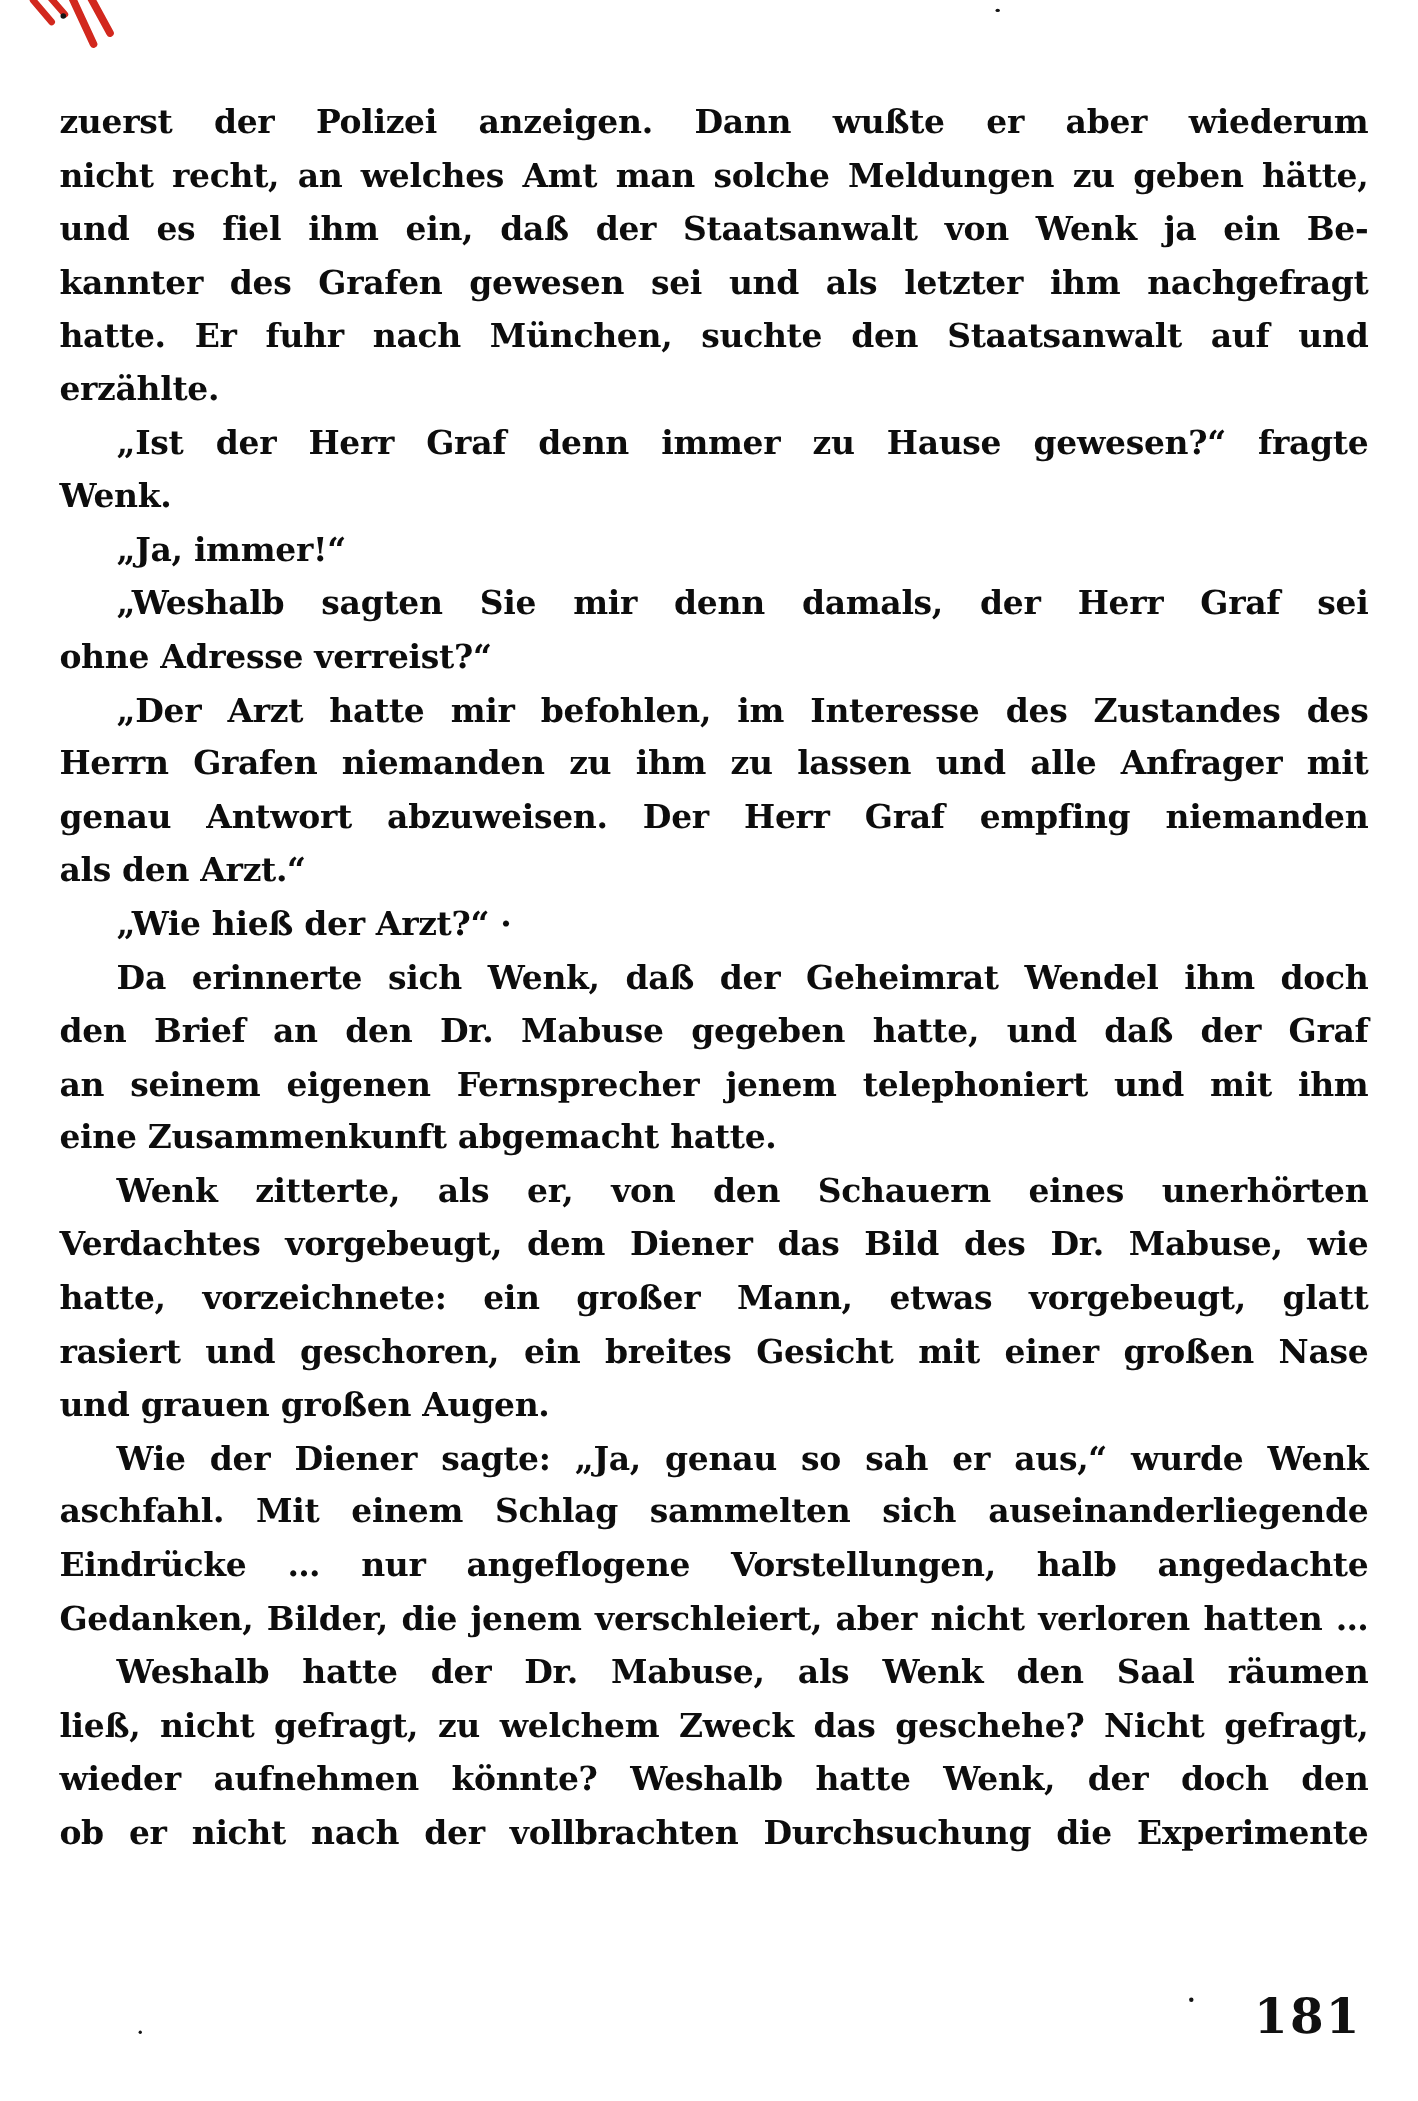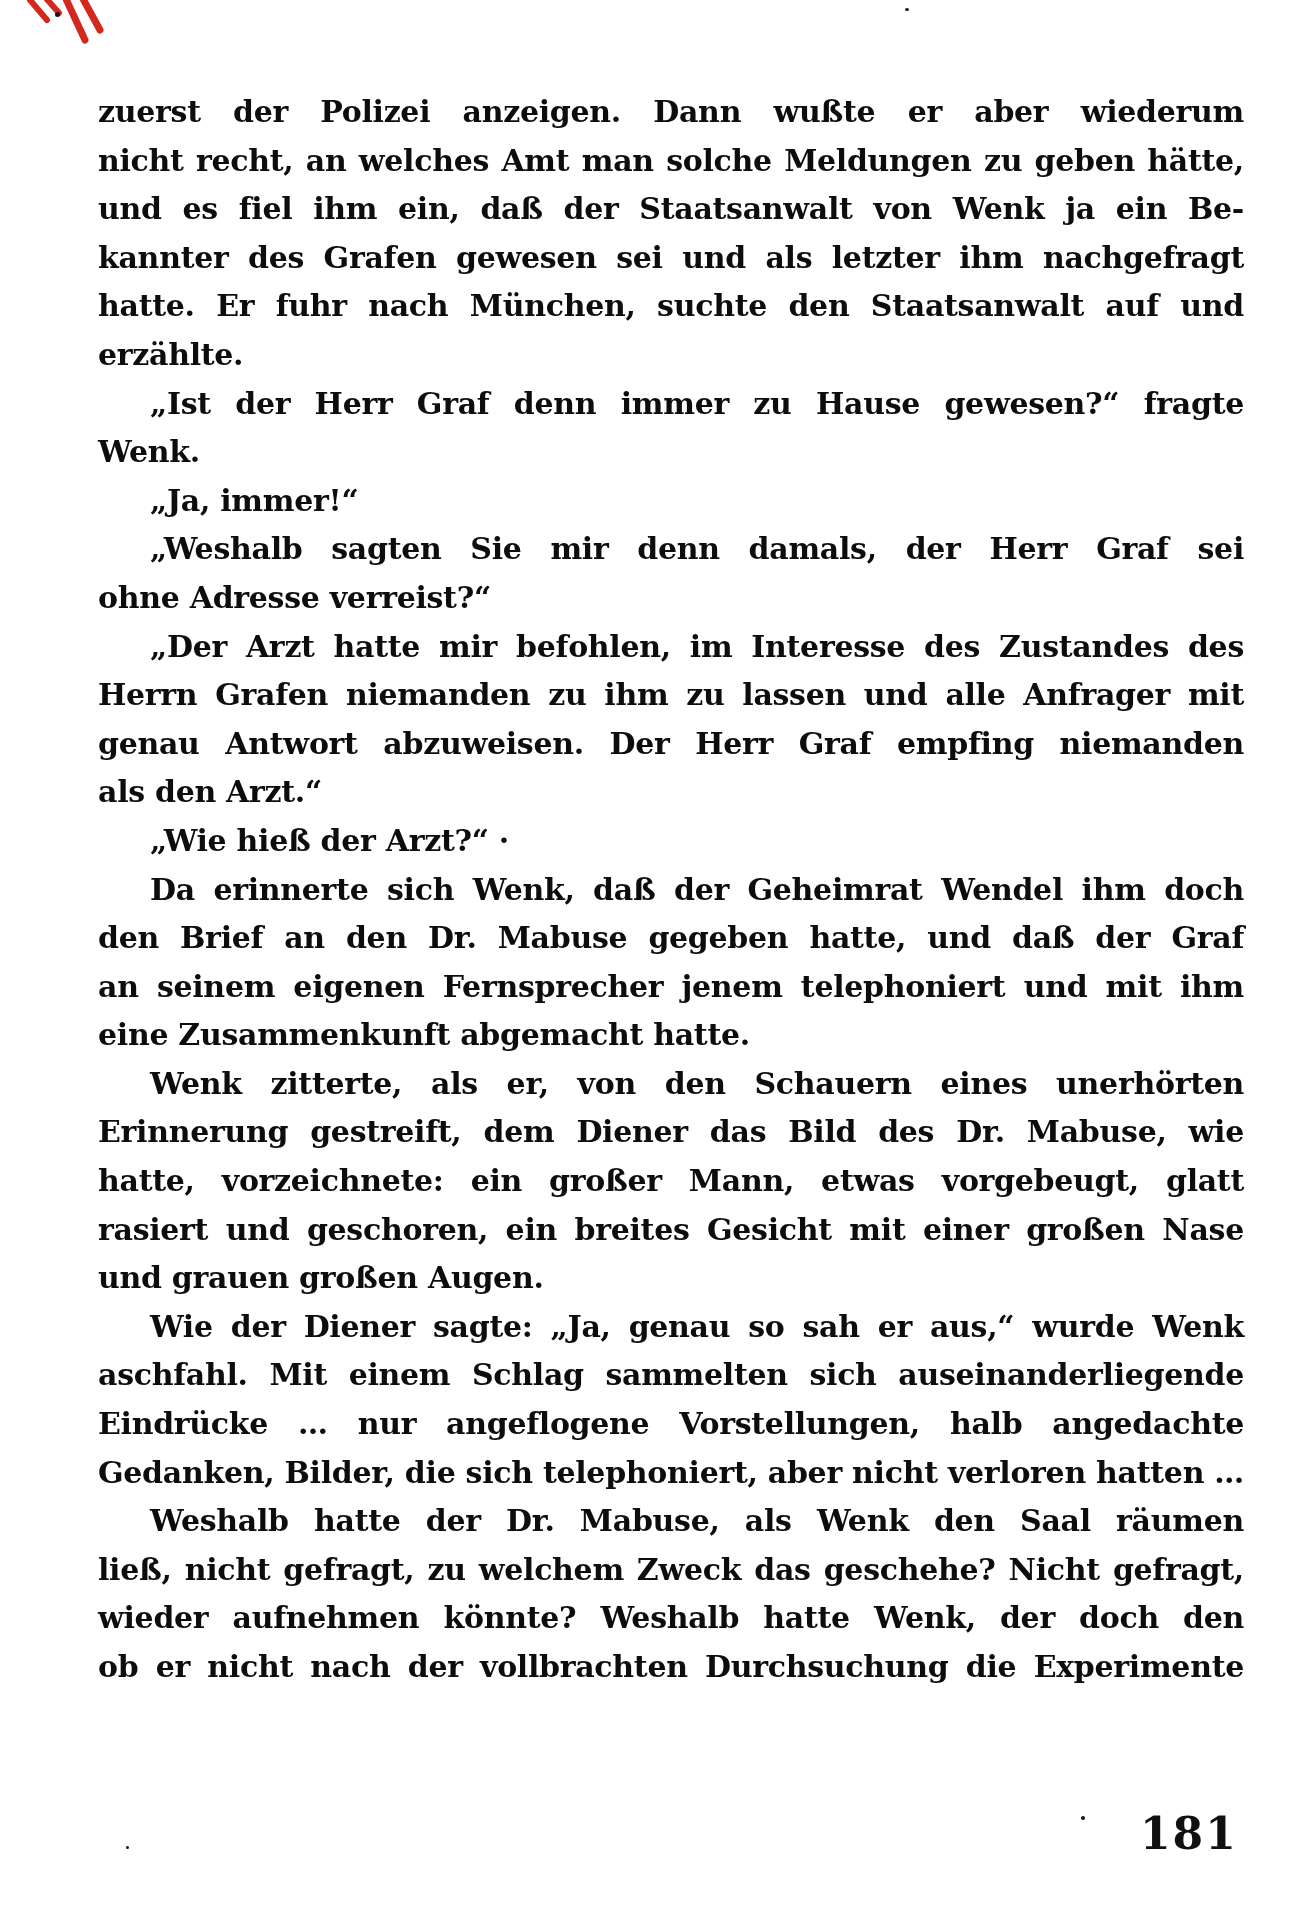--- a/index.html
+++ b/index.html
@@ -16,21 +16,20 @@
     color:#0d0d0d;
     font-family:"DejaVu Serif", serif;
     font-weight:700;
     font-size:30px;
     letter-spacing:-0.3px;
   }
   .line{
     height:48.6px;
     line-height:48.6px;
     text-align:left;
-    margin-left:44px;
   }
   
   .j{ text-align:justify; text-align-last:justify; }
   
   .i{ text-indent:52px; }
   .pageno{
     position:absolute;
     left:1140px;top:1808px;
     font-family:"DejaVu Serif", serif;
     font-weight:700;
@@ -78,27 +77,27 @@
   <div class="line j i">„Der Arzt hatte mir befohlen, im Interesse des Zustandes des</div>
   <div class="line j">Herrn Grafen niemanden zu ihm zu lassen und alle Anfrager mit</div>
   <div class="line j">genau Antwort abzuweisen. Der Herr Graf empfing niemanden</div>
   <div class="line">als den Arzt.“</div>
   <div class="line i">„Wie hieß der Arzt?“ ·</div>
   <div class="line j i">Da erinnerte sich Wenk, daß der Geheimrat Wendel ihm doch</div>
   <div class="line j">den Brief an den Dr. Mabuse gegeben hatte, und daß der Graf</div>
   <div class="line j">an seinem eigenen Fernsprecher jenem telephoniert und mit ihm</div>
   <div class="line">eine Zusammenkunft abgemacht hatte.</div>
   <div class="line j i">Wenk zitterte, als er, von den Schauern eines unerhörten</div>
-  <div class="line j">Erinnerung gestreift, dem Diener das Bild des Dr. Mabuse, wie</div>
+  <div class="line j">Verdachtes vorgebeugt, dem Diener das Bild des Dr. Mabuse, wie</div>
   <div class="line j">hatte, vorzeichnete: ein großer Mann, etwas vorgebeugt, glatt</div>
   <div class="line j">rasiert und geschoren, ein breites Gesicht mit einer großen Nase</div>
   <div class="line">und grauen großen Augen.</div>
   <div class="line j i">Wie der Diener sagte: „Ja, genau so sah er aus,“ wurde Wenk</div>
   <div class="line j">aschfahl. Mit einem Schlag sammelten sich auseinanderliegende</div>
   <div class="line j">Eindrücke … nur angeflogene Vorstellungen, halb angedachte</div>
-  <div class="line j">Gedanken, Bilder, die sich telephoniert, aber nicht verloren hatten …</div>
+  <div class="line j">Gedanken, Bilder, die jenem verschleiert, aber nicht verloren hatten …</div>
   <div class="line j i">Weshalb hatte der Dr. Mabuse, als Wenk den Saal räumen</div>
   <div class="line j">ließ, nicht gefragt, zu welchem Zweck das geschehe? Nicht gefragt,</div>
   <div class="line j">wieder aufnehmen könnte? Weshalb hatte Wenk, der doch den</div>
   <div class="line j">ob er nicht nach der vollbrachten Durchsuchung die Experimente</div>
 </main>
 
 <div class="pageno">181</div>
 
 </body></html>

